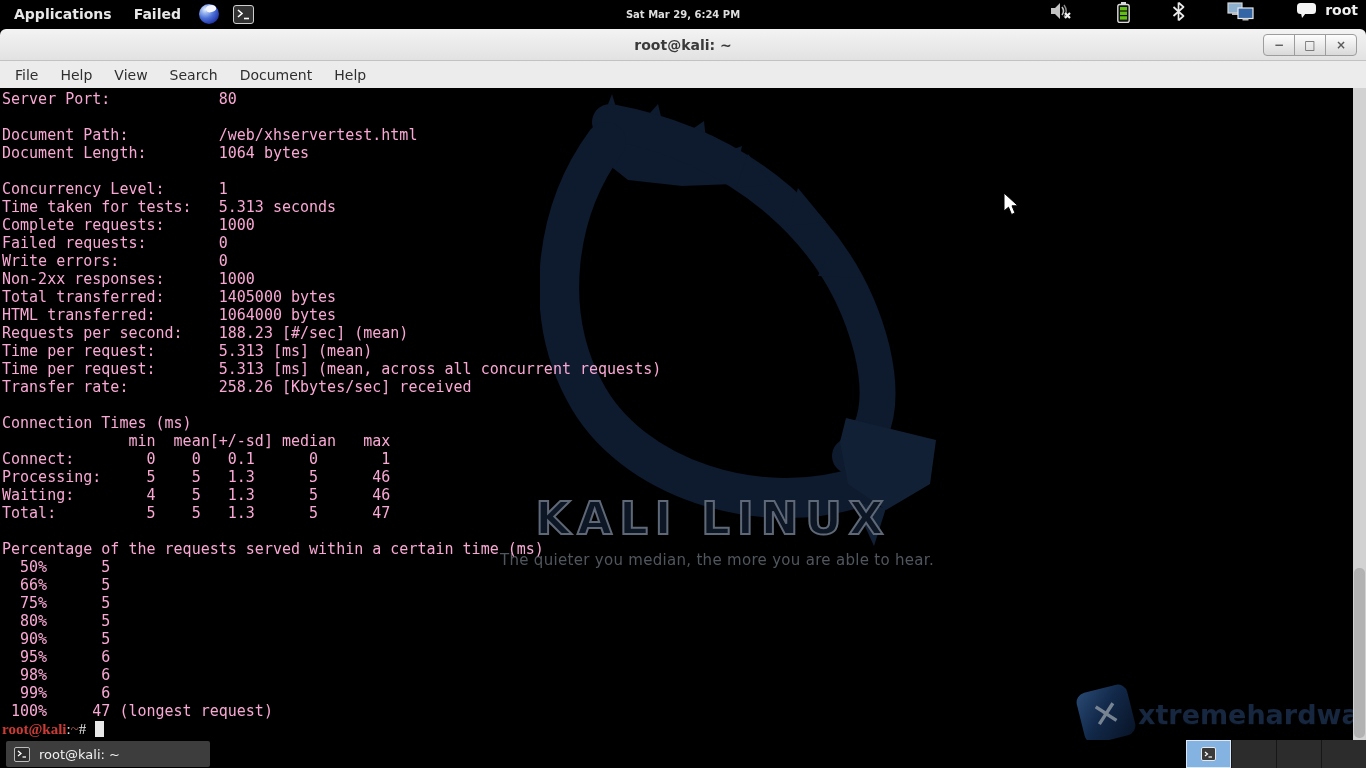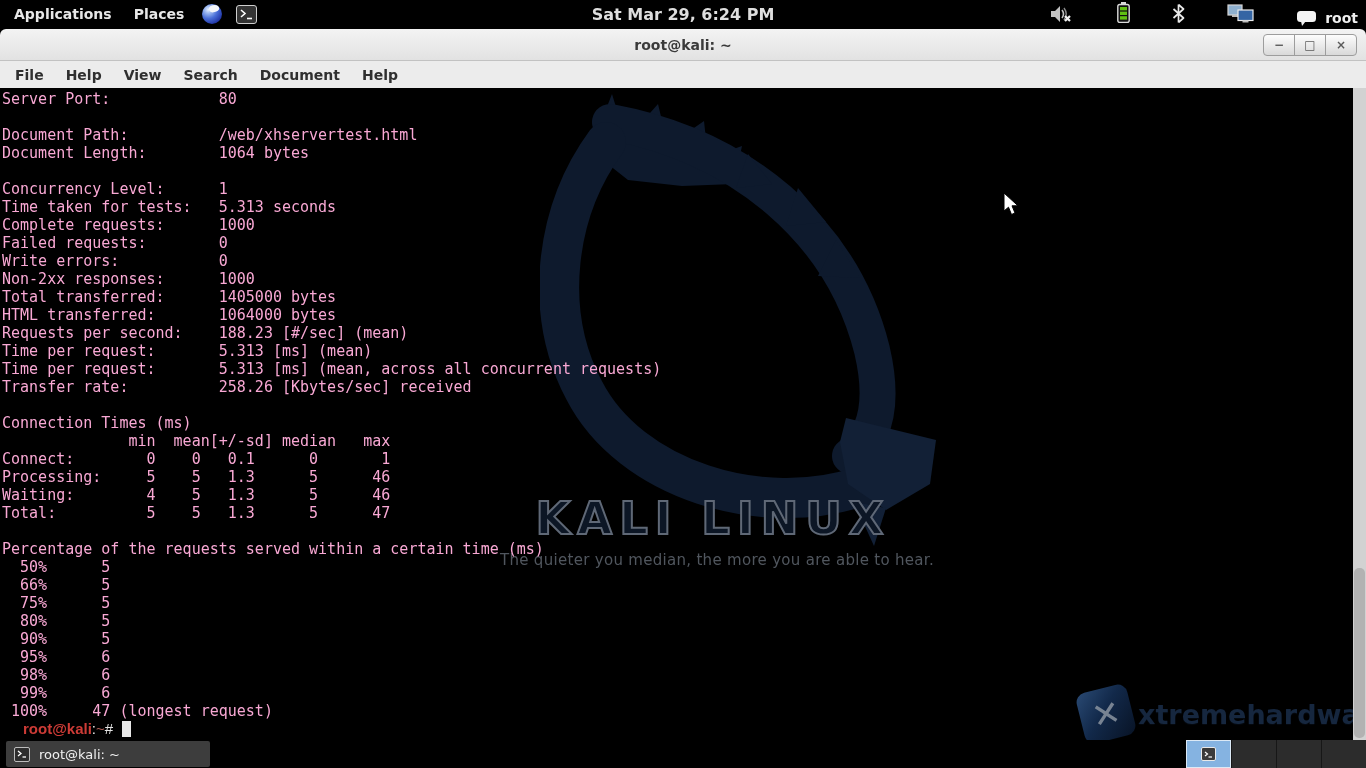--- a/index.html
+++ b/index.html
@@ -11,46 +11,46 @@
   .panel-left{ display:flex; align-items:center; gap:14px; padding-left:10px; }
   .panel-menu{ font-size:14px; font-weight:bold; color:#e7e7e7; padding:2px 4px; cursor:default; }
   .launcher{ display:flex; align-items:center; justify-content:center; }
   .iceweasel{ width:20px; height:20px; border-radius:50%;
     background:radial-gradient(circle at 32% 28%, #e8f2ff 0%, #9db9f0 18%, #4a6fd8 45%, #2338a8 75%, #141f6e 100%);
     position:relative; }
   .iceweasel::after{ content:""; position:absolute; top:1px; left:7px; width:10px; height:7px;
     background:#f4f6fb; border-radius:50% 60% 40% 50%; transform:rotate(-18deg); }
   .term-launch{ width:21px; height:19px; background:#333; border:1.5px solid #cfcfcf; border-radius:3px;
     display:flex; align-items:center; justify-content:center; }
-  .panel-clock{ position:absolute; left:50%; transform:translateX(-50%); font-size:16px; font-weight:bold; color:#dedede; }
-  .panel-right{ position:absolute; right:8px; display:flex; align-items:flex-end; gap:42px; }
+  .panel-clock{ position:absolute; left:50%; transform:translateX(-50%); font-size:10px; font-weight:bold; color:#dedede; }
+  .panel-right{ position:absolute; right:8px; display:flex; align-items:flex-start; gap:42px; }
   .panel-user{ display:flex; align-items:center; gap:8px; font-size:14px; font-weight:bold; color:#efefef; }
 
   
   .window{ position:absolute; top:29px; left:0; width:1366px; height:711px; z-index:10;
     border-radius:6px 6px 0 0; box-shadow:0 1px 4px rgba(0,0,0,.7); }
   .titlebar{ height:32px; background:linear-gradient(#f3f3f3,#e2e2e2); border-bottom:1px solid #c2c2c2;
     border-radius:6px 6px 0 0; position:relative; display:flex; align-items:center; justify-content:center; }
   .title-text{ font-size:14px; font-weight:bold; color:#3a3a3a; }
   .controls{ position:absolute; right:9px; top:5px; display:flex; }
   .ctrl-btn{ width:32px; height:22px; background:linear-gradient(#fdfdfd,#d9d9d9); border:1px solid #9d9d9d;
     display:flex; align-items:center; justify-content:center; font-size:12px; font-weight:bold; color:#5a5a5a;
     margin-left:-1px; cursor:default; }
   .ctrl-btn:first-child{ border-radius:4px 0 0 4px; margin-left:0; }
   .ctrl-btn:last-child{ border-radius:0 4px 4px 0; }
 
-  .menubar{ height:27px; background:#ececec; display:flex; align-items:center; padding-left:4px;font-weight:bold; }
+  .menubar{ height:27px; background:#ececec; display:flex; align-items:center; padding-left:4px; }
   .menu-item{ font-size:14px; color:#2f2f2f; padding:3px 11px; cursor:default; }
 
   
   .terminal{ position:relative; height:652px; background:#000; overflow:hidden; }
   .term-textarea{ position:absolute; top:0; left:0; right:13px; bottom:0; z-index:2; padding:2px 0 0 2px; }
   pre.output{ font-family:"DejaVu Sans Mono", monospace; font-size:15px; line-height:18px; color:#f9a8d4; }
-  .prompt-line{ font-family:Liberation Sans, sans-serif; font-size:15px; line-height:18px; height:18px;
-    display:flex; align-items:center; white-space:pre;margin-left:21px; }
+  .prompt-line{ font-family:Liberation Serif, serif; font-size:15px; line-height:18px; height:18px;
+    display:flex; align-items:center; white-space:pre; }
   .p-user{ color:#cd3b36; font-weight:bold; }
   .p-sep{ color:#e4e4e4; }
   .p-cwd{ color:#b06058; }
   .p-sym{ color:#e4e4e4; }
   .cursor-block{ display:inline-block; width:9px; height:16px; background:#e8e8e8; margin-left:9px; }
 
   
   .wallpaper{ position:absolute; inset:0; z-index:1; }
   .dragon{ position:absolute; left:540px; top:0; }
   .kali-title{ position:absolute; top:404px; left:713px; transform:translateX(-50%);
@@ -87,21 +87,21 @@
 
   
   .mouse-cursor{ position:absolute; left:1003px; top:192px; z-index:50; }
 </style>
 </head>
 <body>
 
 <div class="top-panel">
   <div class="panel-left">
     <span class="panel-menu">Applications</span>
-    <span class="panel-menu">Places</span>
+    <span class="panel-menu">Failed</span>
     <span class="launcher">
         <span class="iceweasel"></span>
       </span>
     <span class="launcher term-launch">
       <svg width="13" height="11" viewBox="0 0 13 11">
           <polyline points="1,1 5,4.5 1,8" fill="none" stroke="#fff" stroke-width="1.6"></polyline>
           <line x1="7" y1="9.5" x2="12" y2="9.5" stroke="#fff" stroke-width="1.6"></line>
         </svg>
     </span>
   </div>

